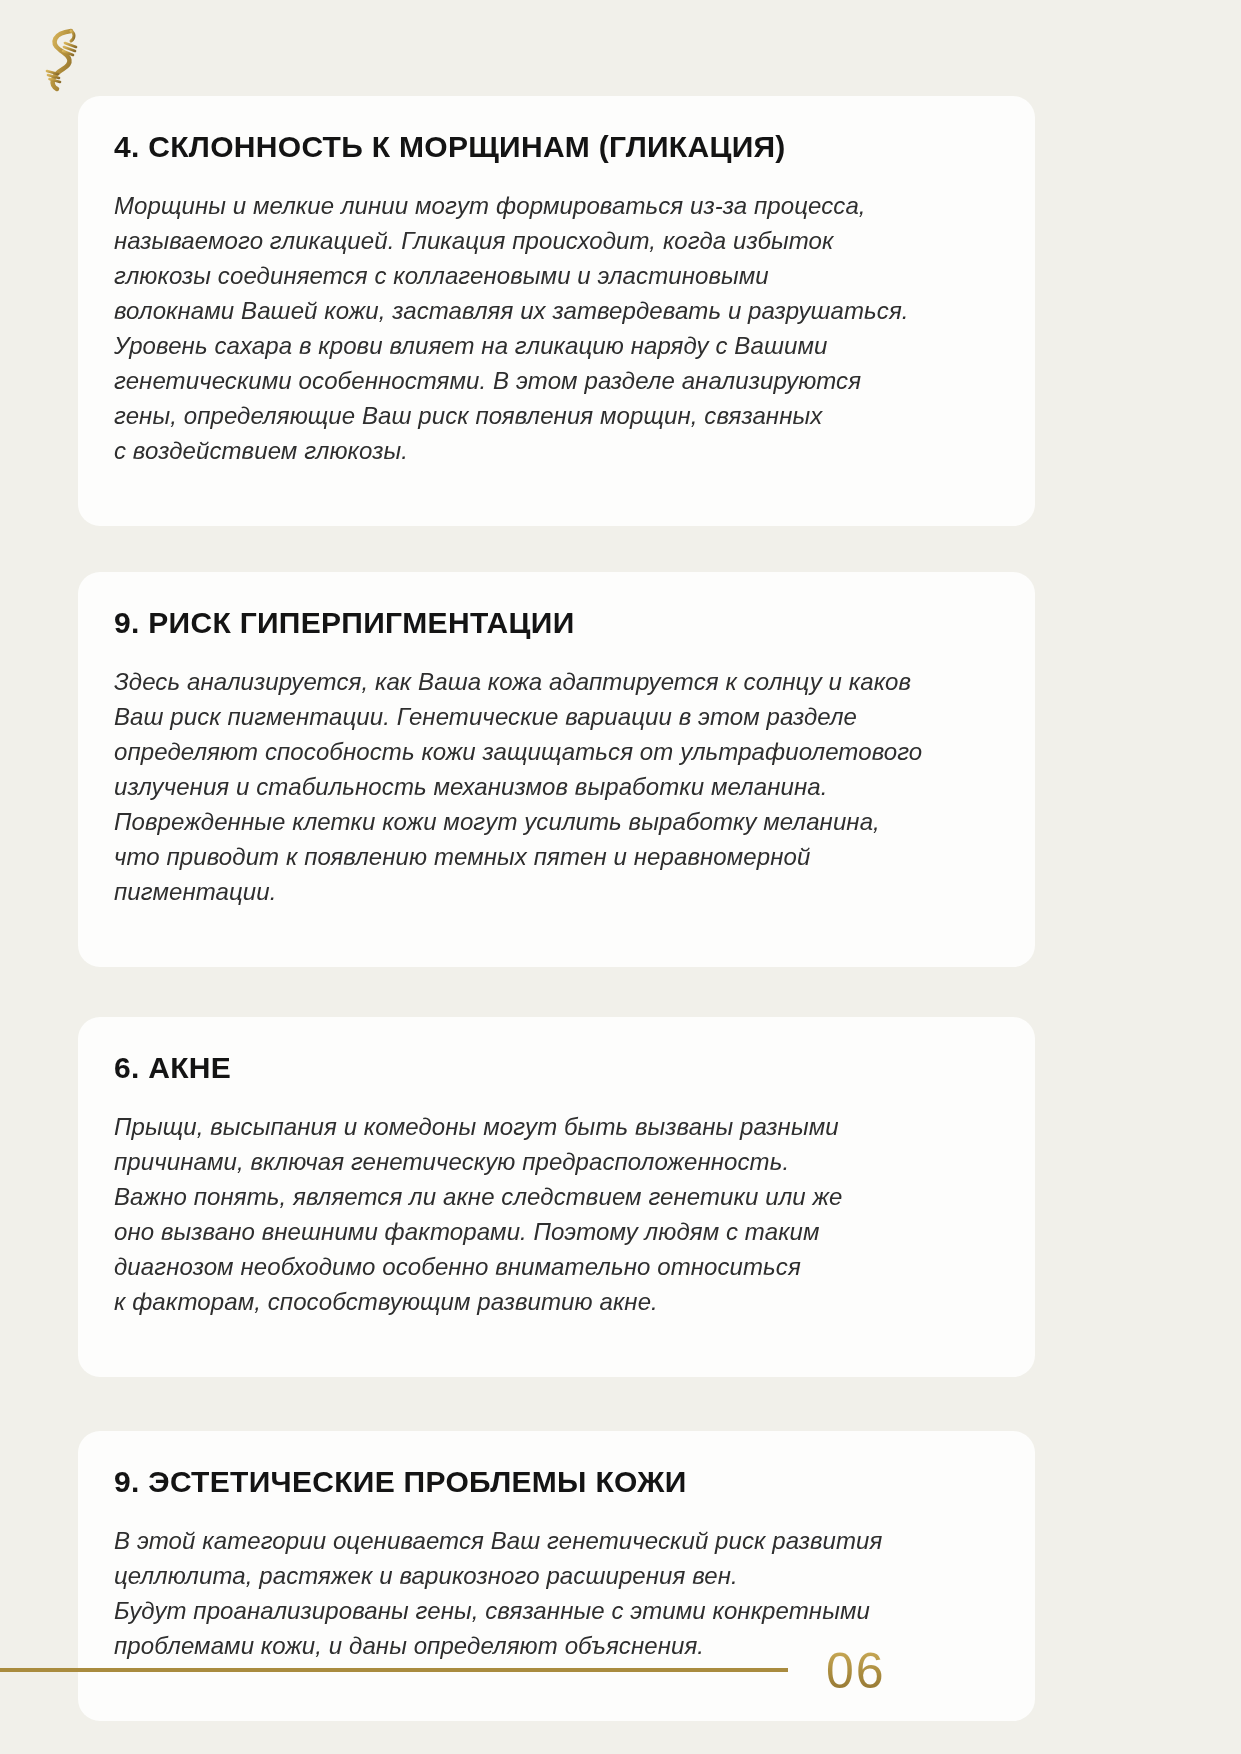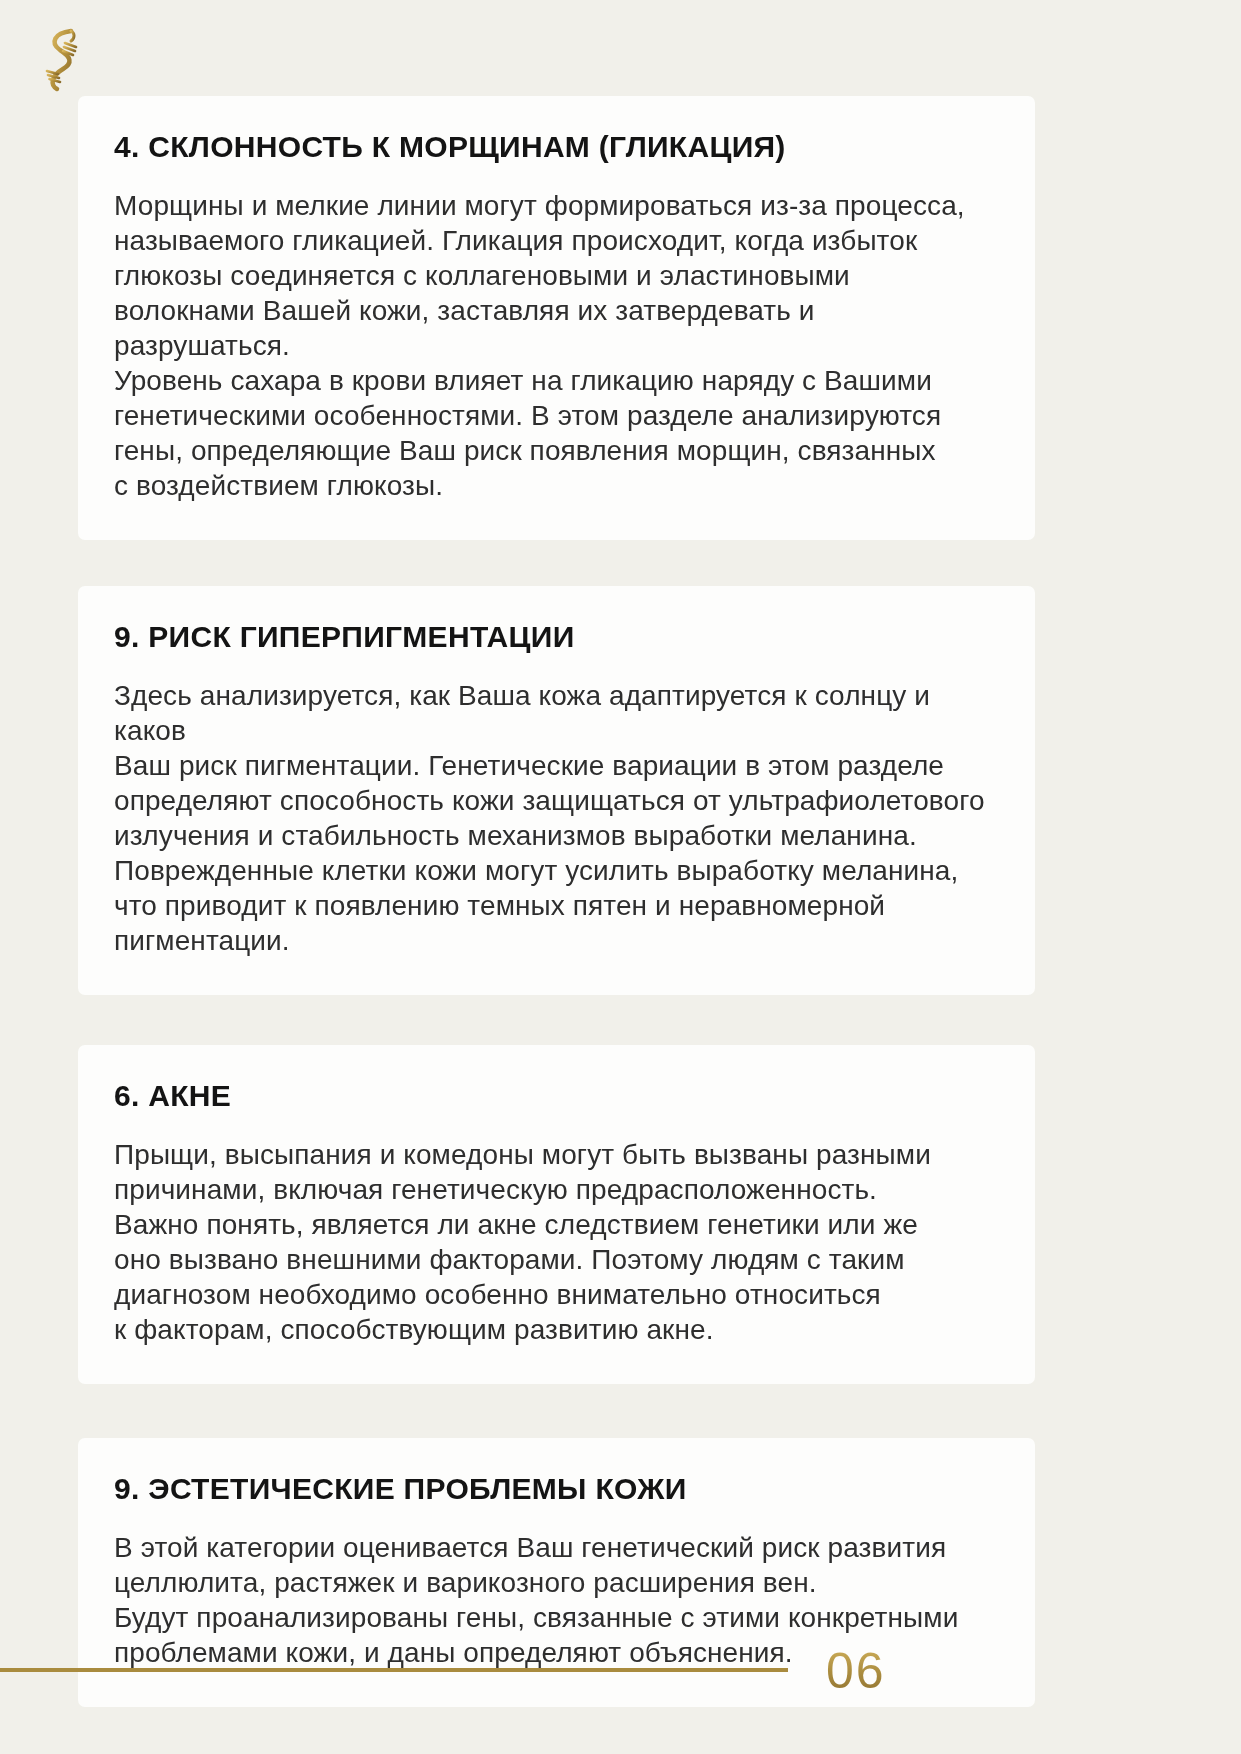--- a/index.html
+++ b/index.html
@@ -20,40 +20,41 @@
     height: 68px;
   }
   .content {
     position: absolute;
     left: 78px;
     top: 0;
     width: 957px;
   }
   .card {
     background: #fdfdfc;
-    border-radius: 7px;
-    padding: 34px 38px 37px 36px;
+    border-radius: 22px;
+    padding: 34px 38px 58px 36px;
   }
   .card-1 { margin-top: 96px; }
   .card-2 { margin-top: 46px; }
   .card-3 { margin-top: 50px; }
   .card-4 { margin-top: 54px; }
   .card h2 {
     font-size: 30px;
     font-weight: 700;
     color: #141414;
     letter-spacing: 0.3px;
     margin-bottom: 24px;
   }
   .card p {
-    font-size: 28px;
+    font-size: 24px;
     line-height: 35px;
     color: #2e2e2e;
     white-space: pre-line;
     letter-spacing: 0.1px;
+    font-style: italic;
   }
   .footer-line {
     position: absolute;
     left: 0;
     top: 1668px;
     width: 788px;
     height: 4px;
     background: #a98b3e;
   }
   .page-number {

